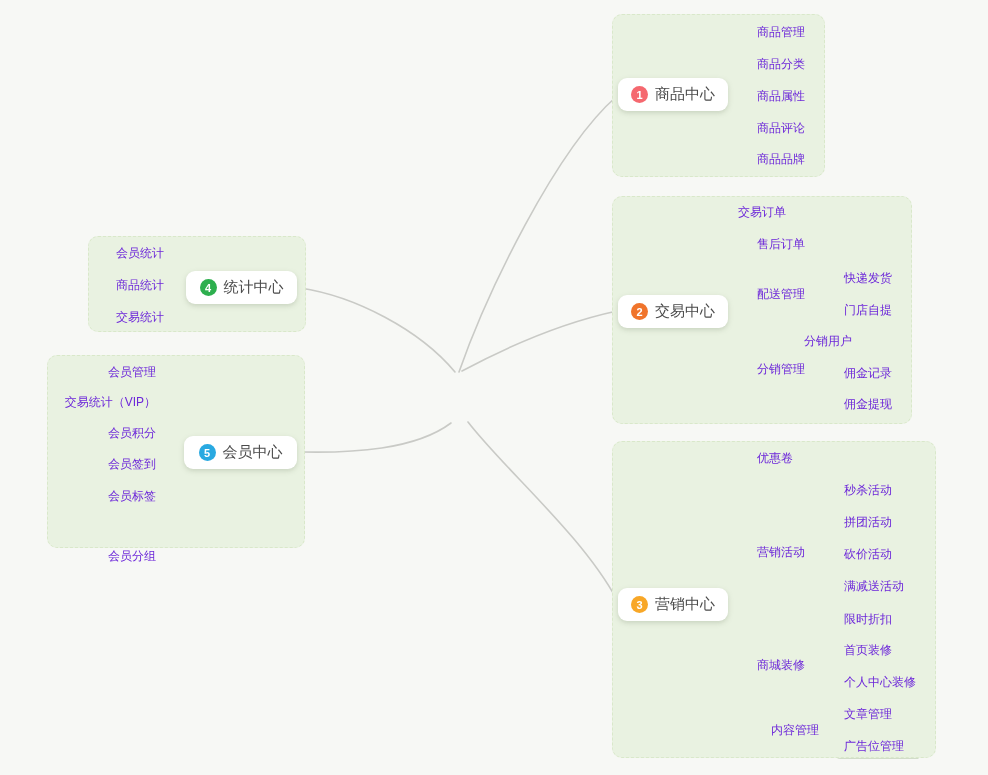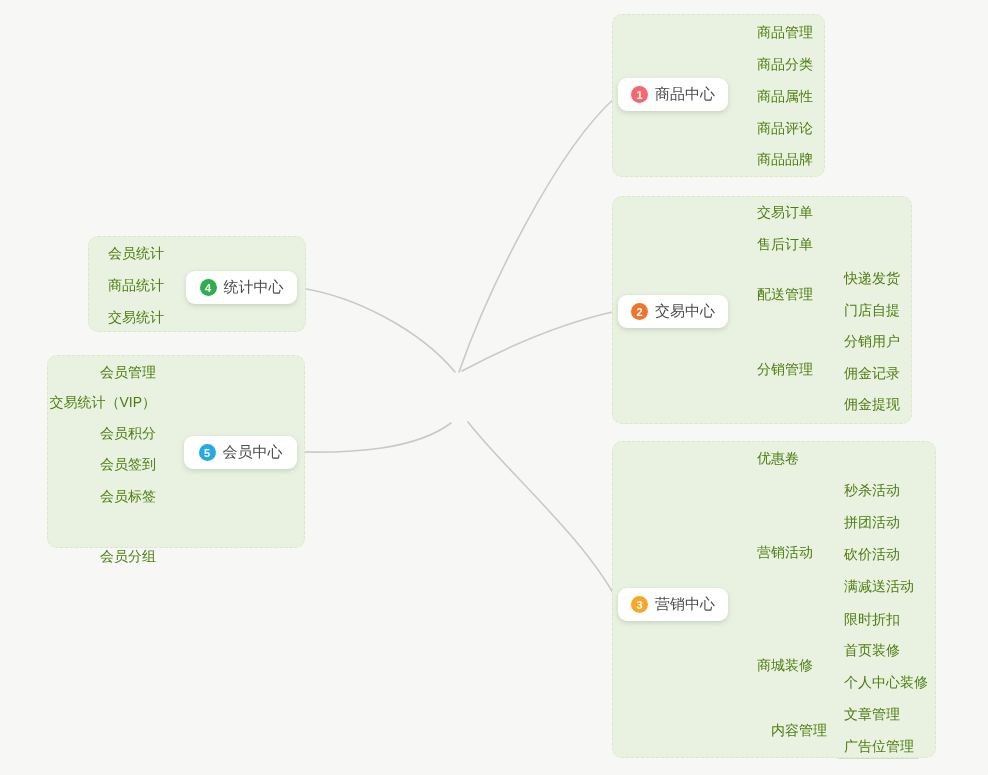--- a/index.html
+++ b/index.html
@@ -54,21 +54,21 @@
     border-radius:6px;
     box-shadow:0 3px 6px rgba(120,160,80,0.35);
     display:flex;align-items:center;justify-content:center;
     color:#ffffff;font-size:22px;font-weight:bold;
     letter-spacing:1px;
     cursor:pointer;
   }
   .topic{
     position:absolute;
     height:19px;line-height:19px;
-    font-size:14px;color:#4d7c0f;
+    font-size:12px;color:#6d28d9;
     white-space:nowrap;
     cursor:pointer;
   }
   .topic.r{text-align:left;}
   .topic.l{text-align:right;}
 </style>
 </head>
 <body>
 
 <div class="stage">
@@ -150,27 +150,27 @@
     <span class="badge b5">5</span>
     <span class="branch-label">会员中心</span>
   </div>
 
   <div class="topic r" style="left:757px;top:23px;">商品管理</div>
   <div class="topic r" style="left:757px;top:55px;">商品分类</div>
   <div class="topic r" style="left:757px;top:87px;">商品属性</div>
   <div class="topic r" style="left:757px;top:119px;">商品评论</div>
   <div class="topic r" style="left:757px;top:150px;">商品品牌</div>
 
-  <div class="topic r" style="left:757px;top:203px;">交易订单</div>
+  <div class="topic r" style="left:738px;top:203px;">交易订单</div>
   <div class="topic r" style="left:757px;top:235px;">售后订单</div>
   <div class="topic r" style="left:757px;top:285px;">配送管理</div>
   <div class="topic r" style="left:757px;top:360px;">分销管理</div>
   <div class="topic r" style="left:844px;top:269px;">快递发货</div>
   <div class="topic r" style="left:844px;top:301px;">门店自提</div>
-  <div class="topic r" style="left:844px;top:332px;">分销用户</div>
+  <div class="topic r" style="left:804px;top:332px;">分销用户</div>
   <div class="topic r" style="left:844px;top:364px;">佣金记录</div>
   <div class="topic r" style="left:844px;top:395px;">佣金提现</div>
 
   <div class="topic r" style="left:757px;top:449px;">优惠卷</div>
   <div class="topic r" style="left:757px;top:543px;">营销活动</div>
   <div class="topic r" style="left:757px;top:656px;">商城装修</div>
   <div class="topic r" style="left:757px;top:721px;margin-left:14px;">内容管理</div>
   <div class="topic r" style="left:844px;top:481px;">秒杀活动</div>
   <div class="topic r" style="left:844px;top:513px;">拼团活动</div>
   <div class="topic r" style="left:844px;top:545px;">砍价活动</div>

